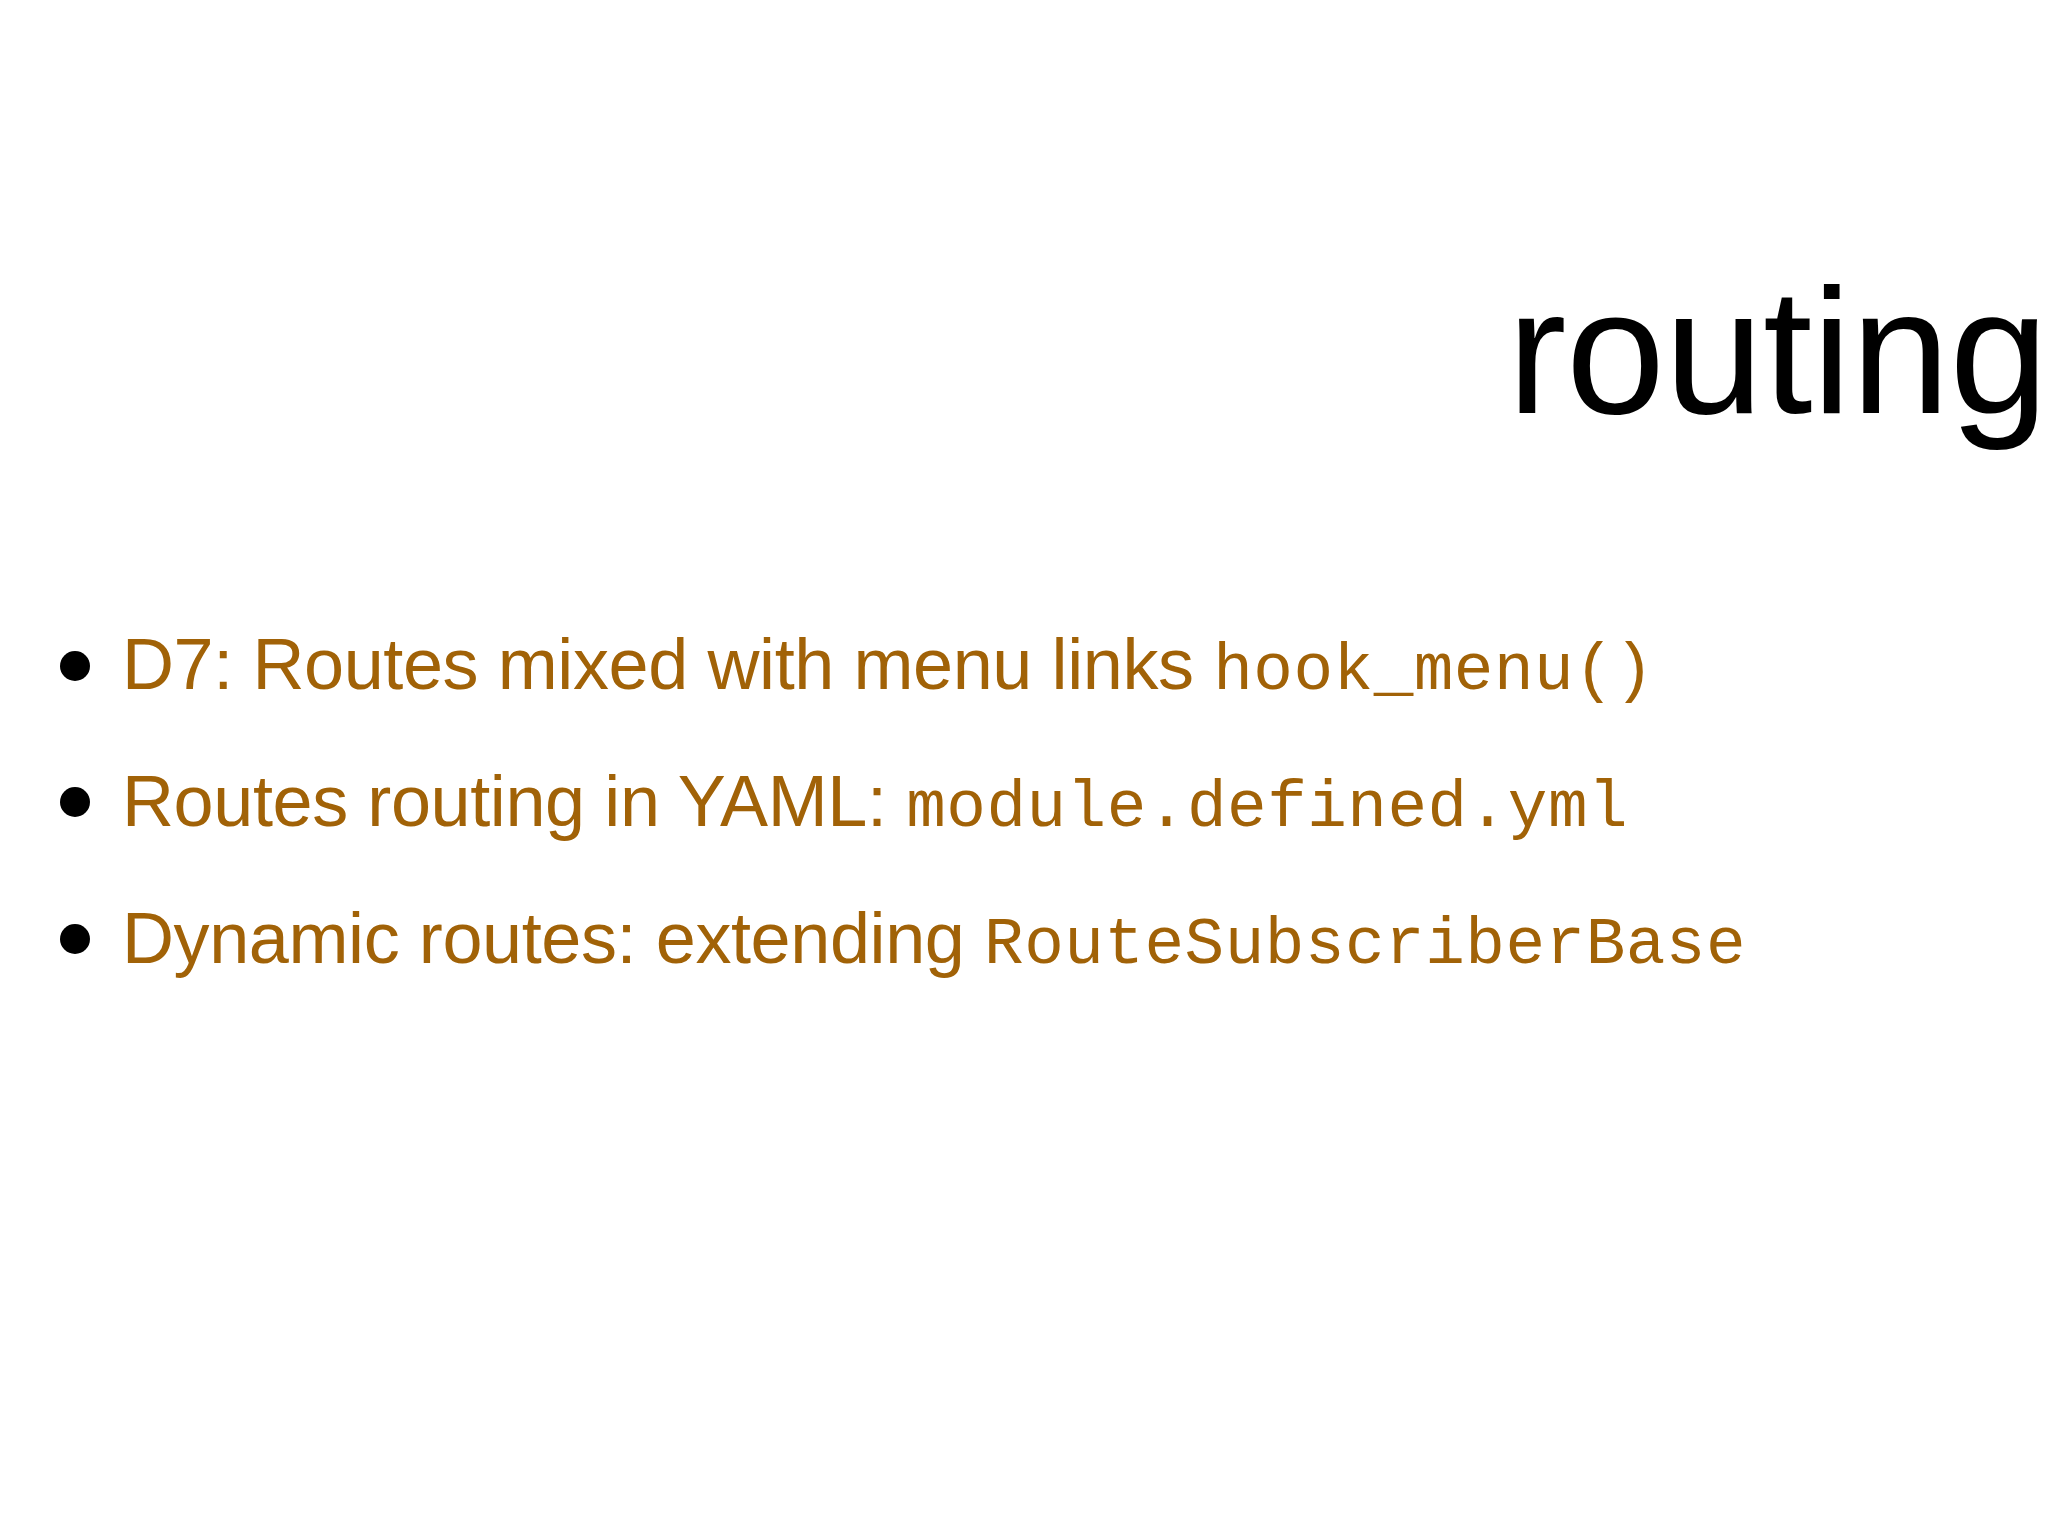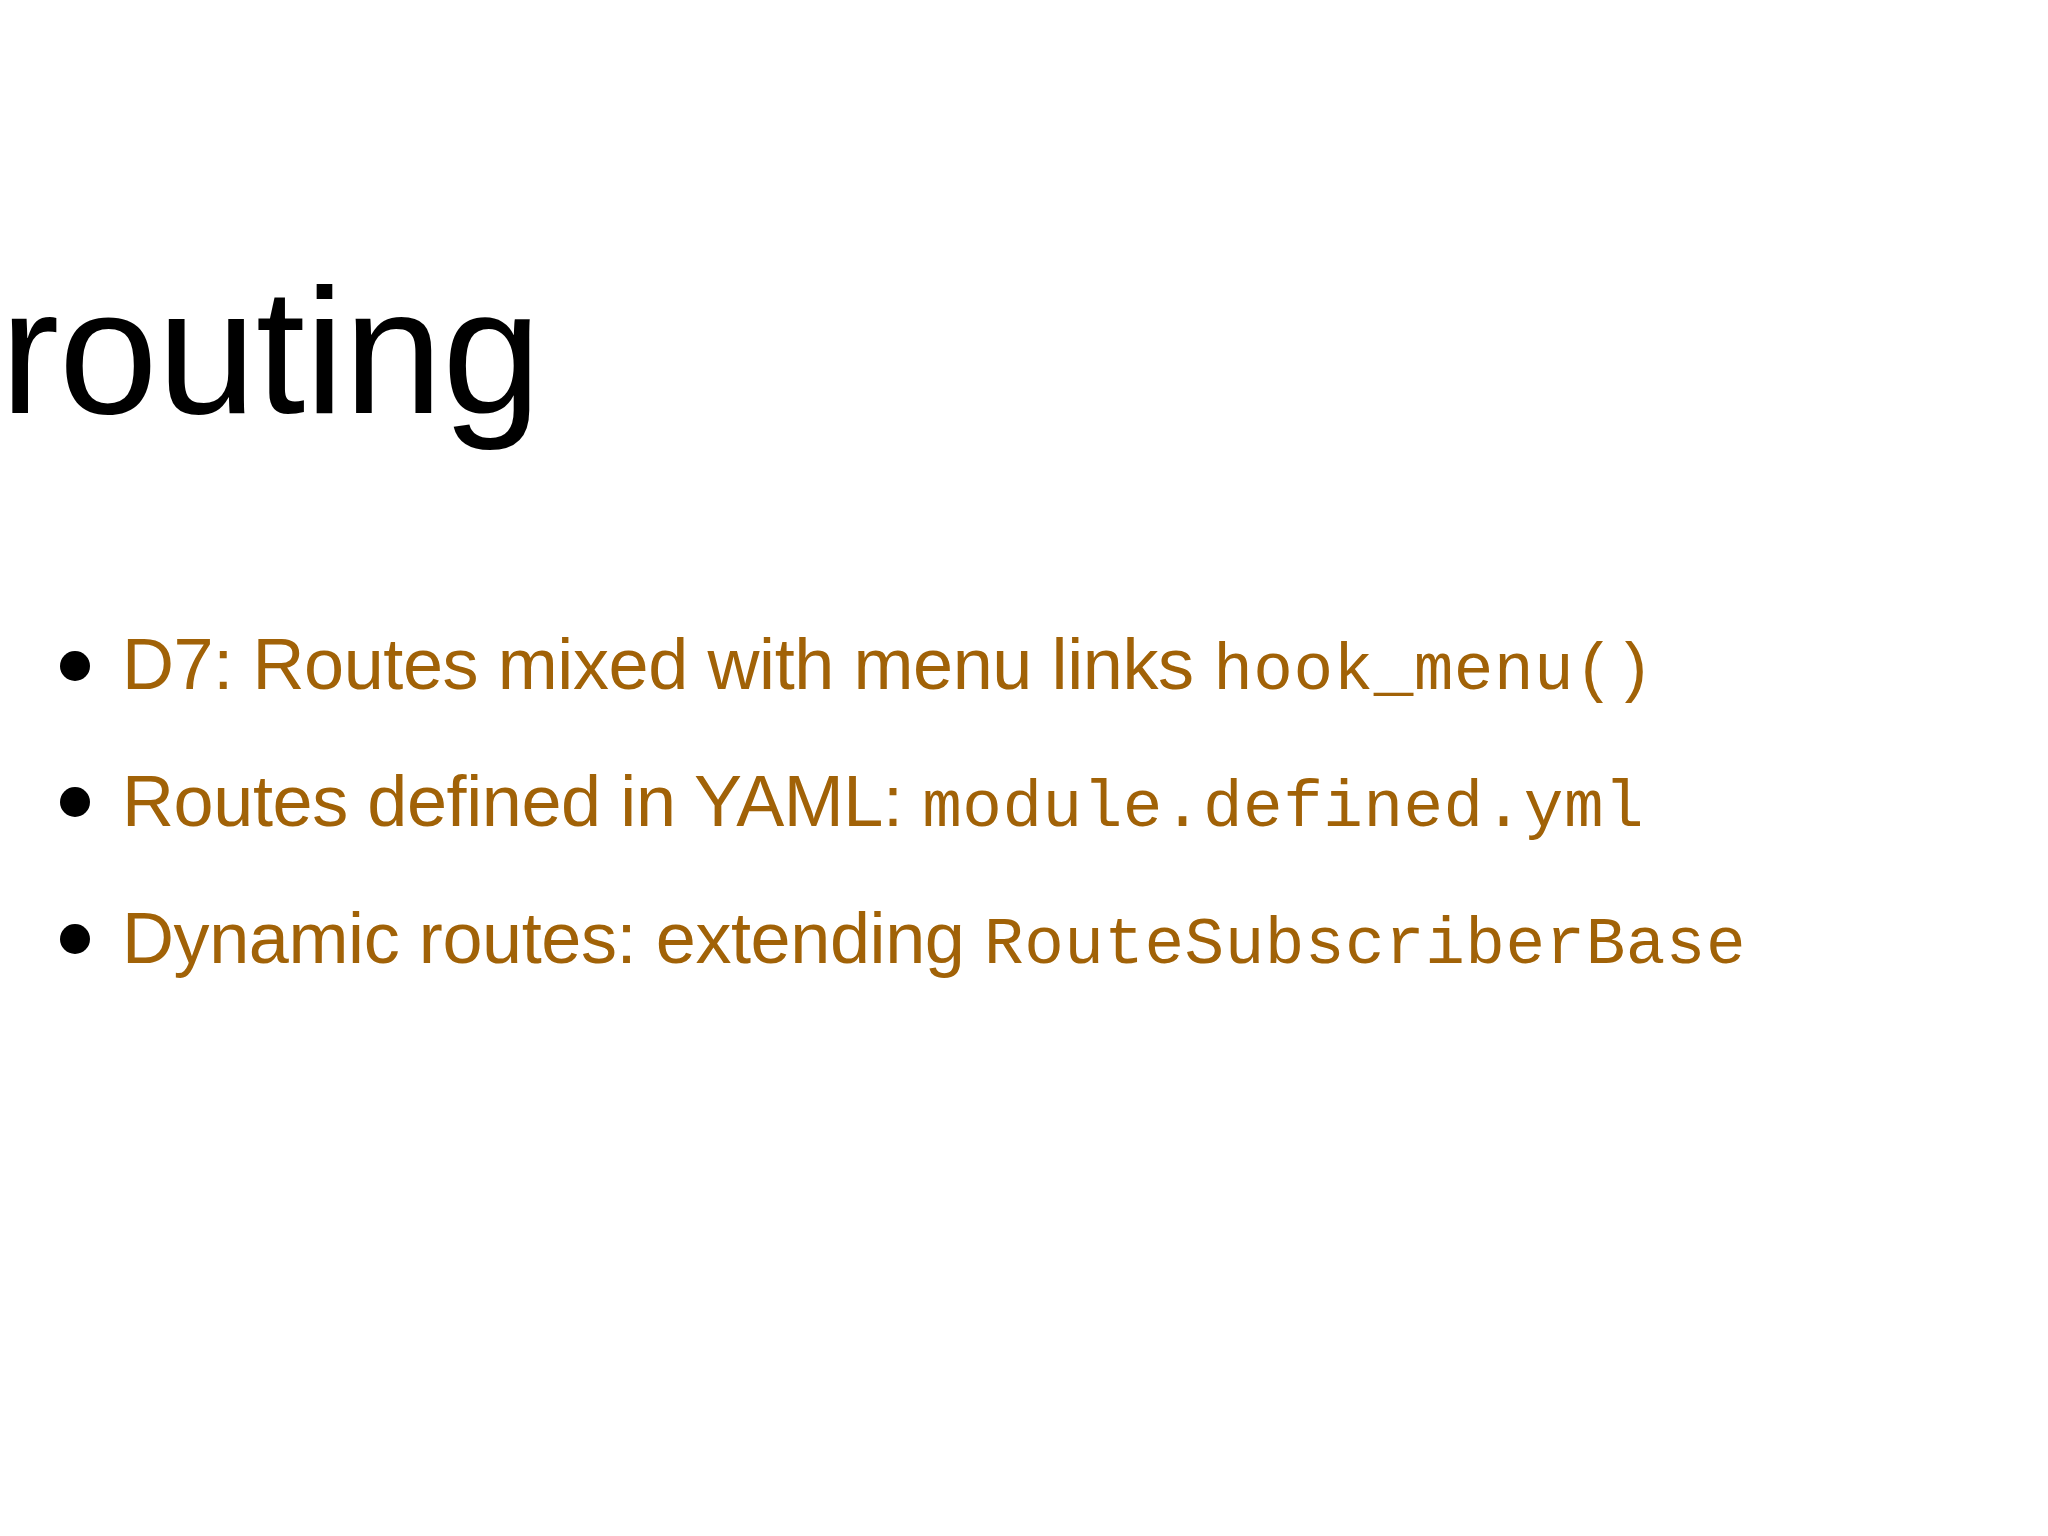--- a/index.html
+++ b/index.html
@@ -24,21 +24,21 @@
     background: #ffffff;
     box-sizing: border-box;
   }
 
   
   .slide-title {
     position: absolute;
     left: 0;
     top: 140px;
     width: 2048px;
-    text-align: left;
+    text-align: right;
     font-family: "Liberation Sans", sans-serif;
     font-weight: 400;
     font-size: 178px;
     line-height: 1.05;
     letter-spacing: -0.5px;
     color: #000000;
     white-space: nowrap;
   }
 
   
@@ -122,21 +122,21 @@
       <span class="bullet-text">
         <span class="txt">D7: Routes mixed with menu links </span><span class="code">hook_menu()</span>
       </span>
     </li>
 
     <li class="bullet-item">
       <span class="bullet-marker">
         <span class="dot"></span>
       </span>
       <span class="bullet-text">
-        <span class="txt">Routes defined in YAML: </span><span class="code">module.defined.yml</span>
+        <span class="txt">Routes routing in YAML: </span><span class="code">module.defined.yml</span>
       </span>
     </li>
 
 
     <li class="bullet-item">
       <span class="bullet-marker">
         <span class="dot"></span>
       </span>
       <span class="bullet-text">
         <span class="txt">Dynamic routes: extending </span><span class="code">RouteSubscriberBase</span>

